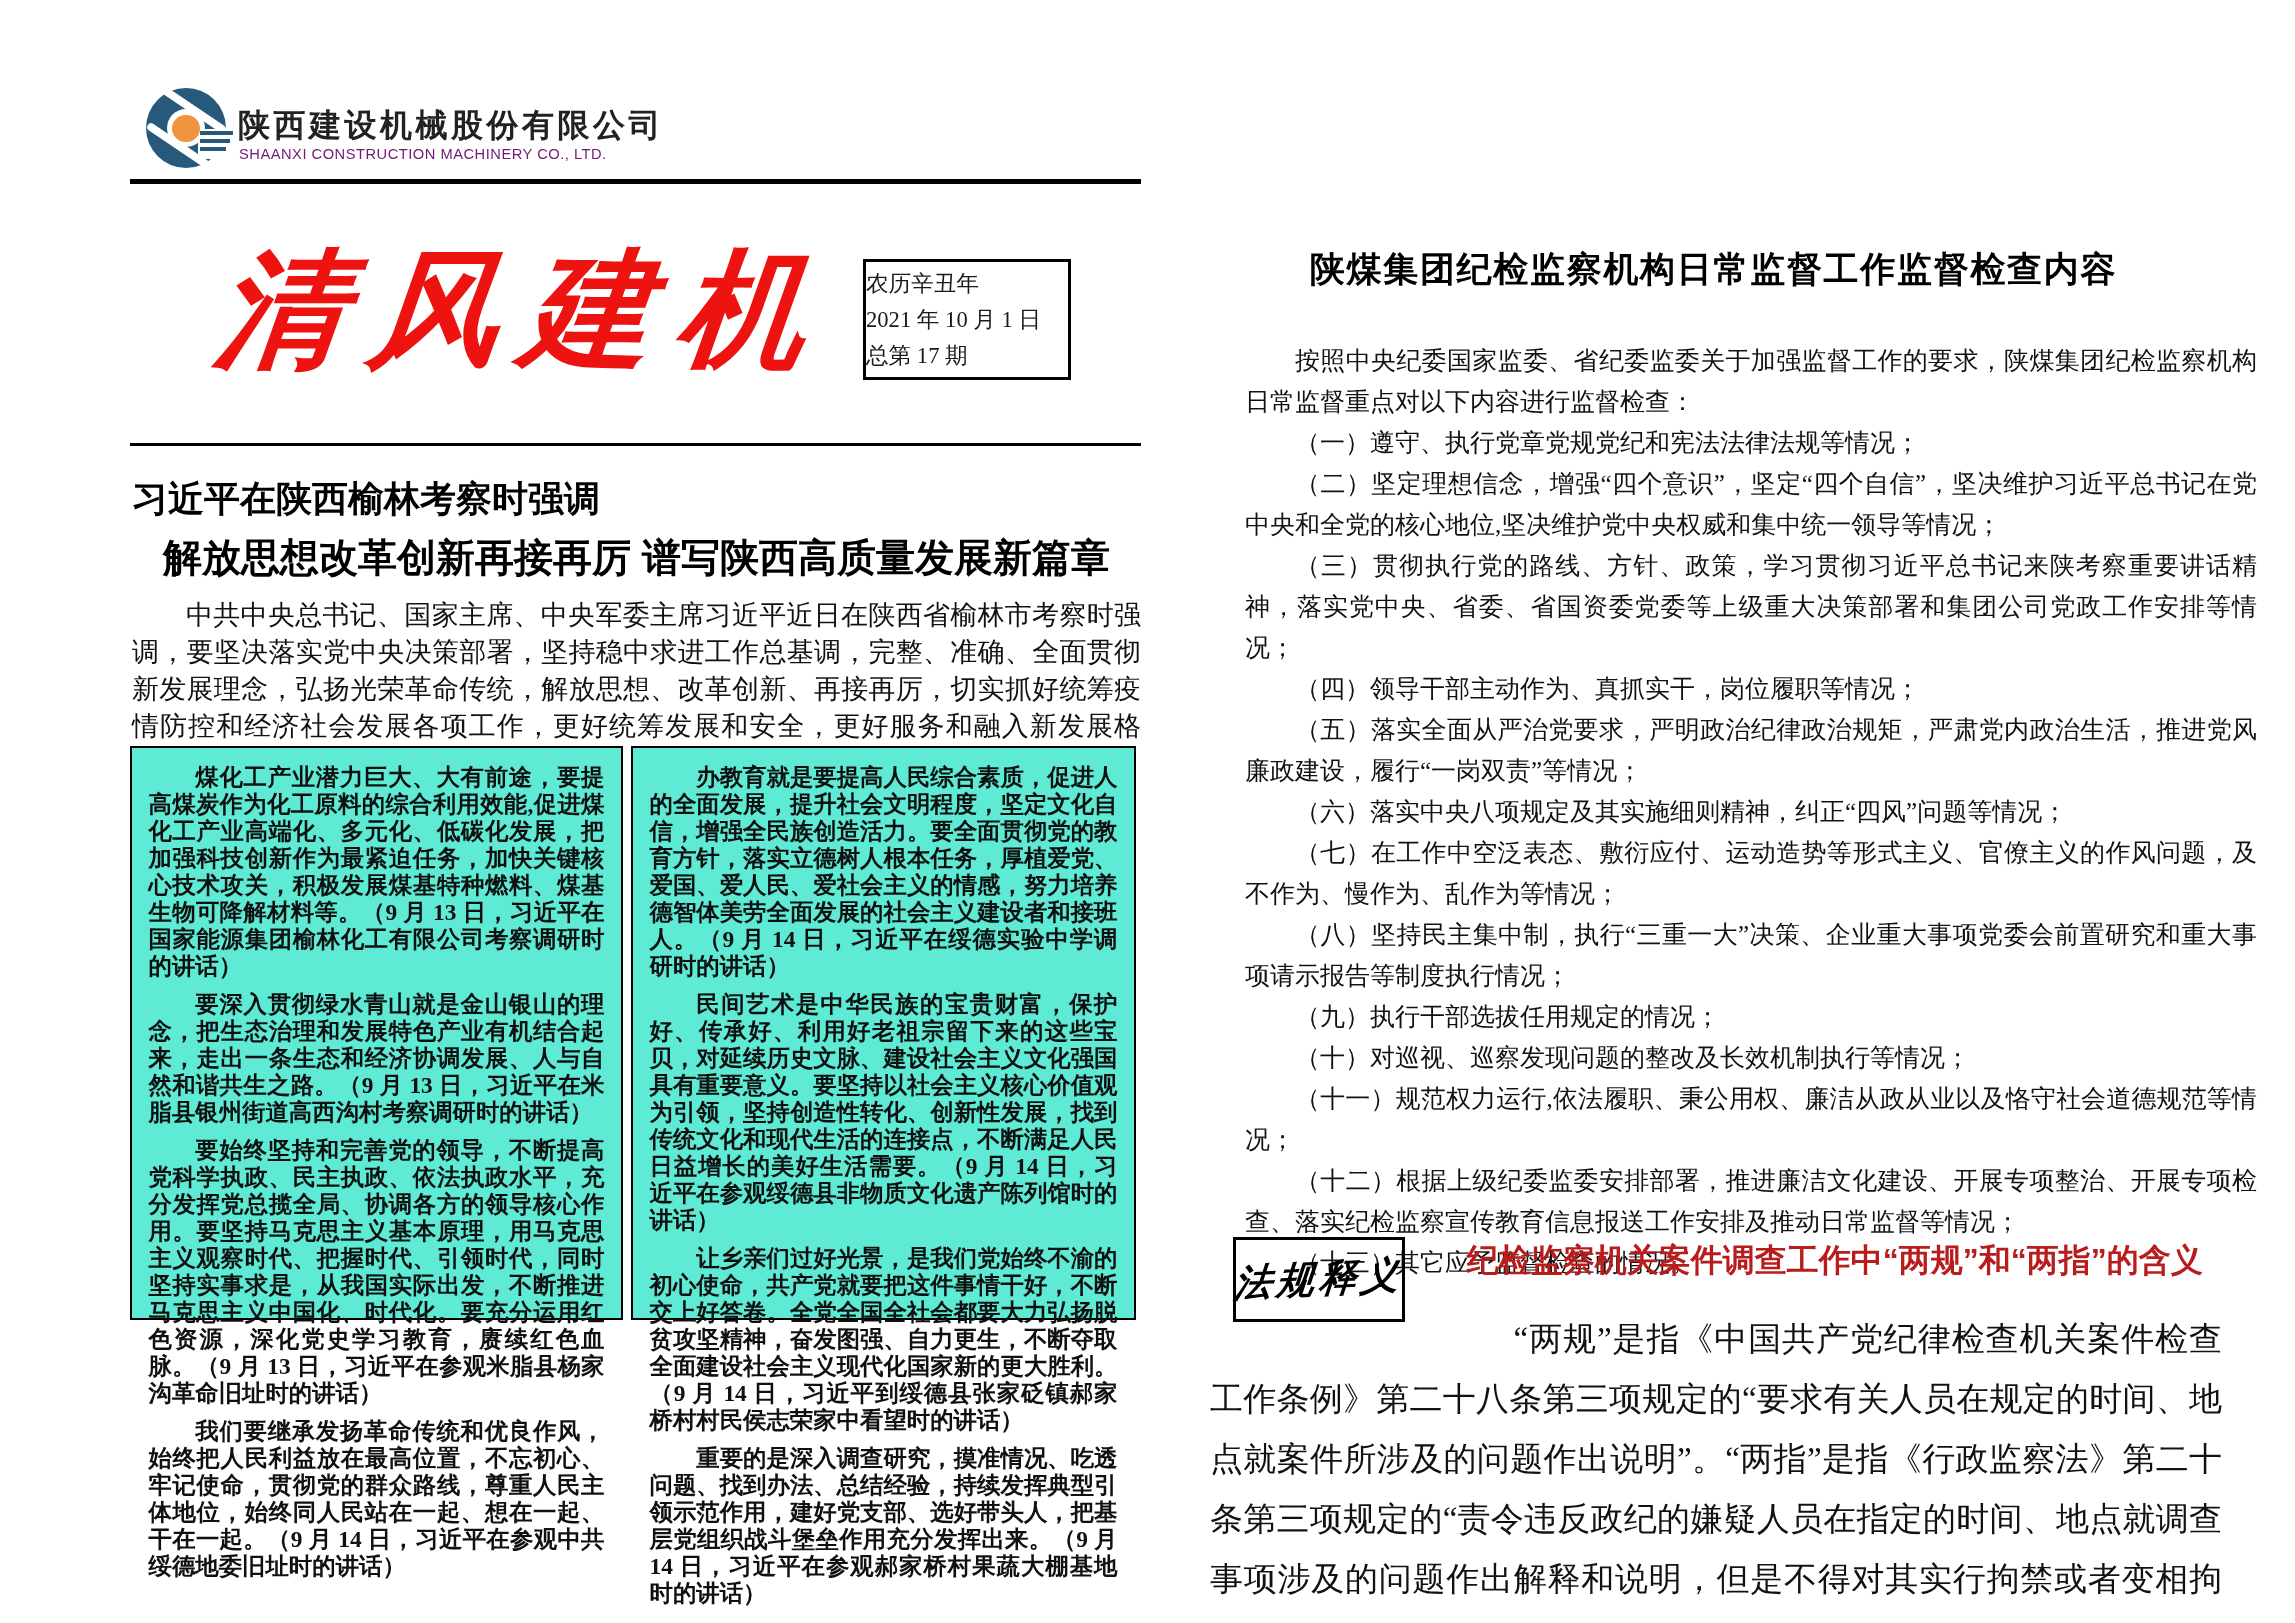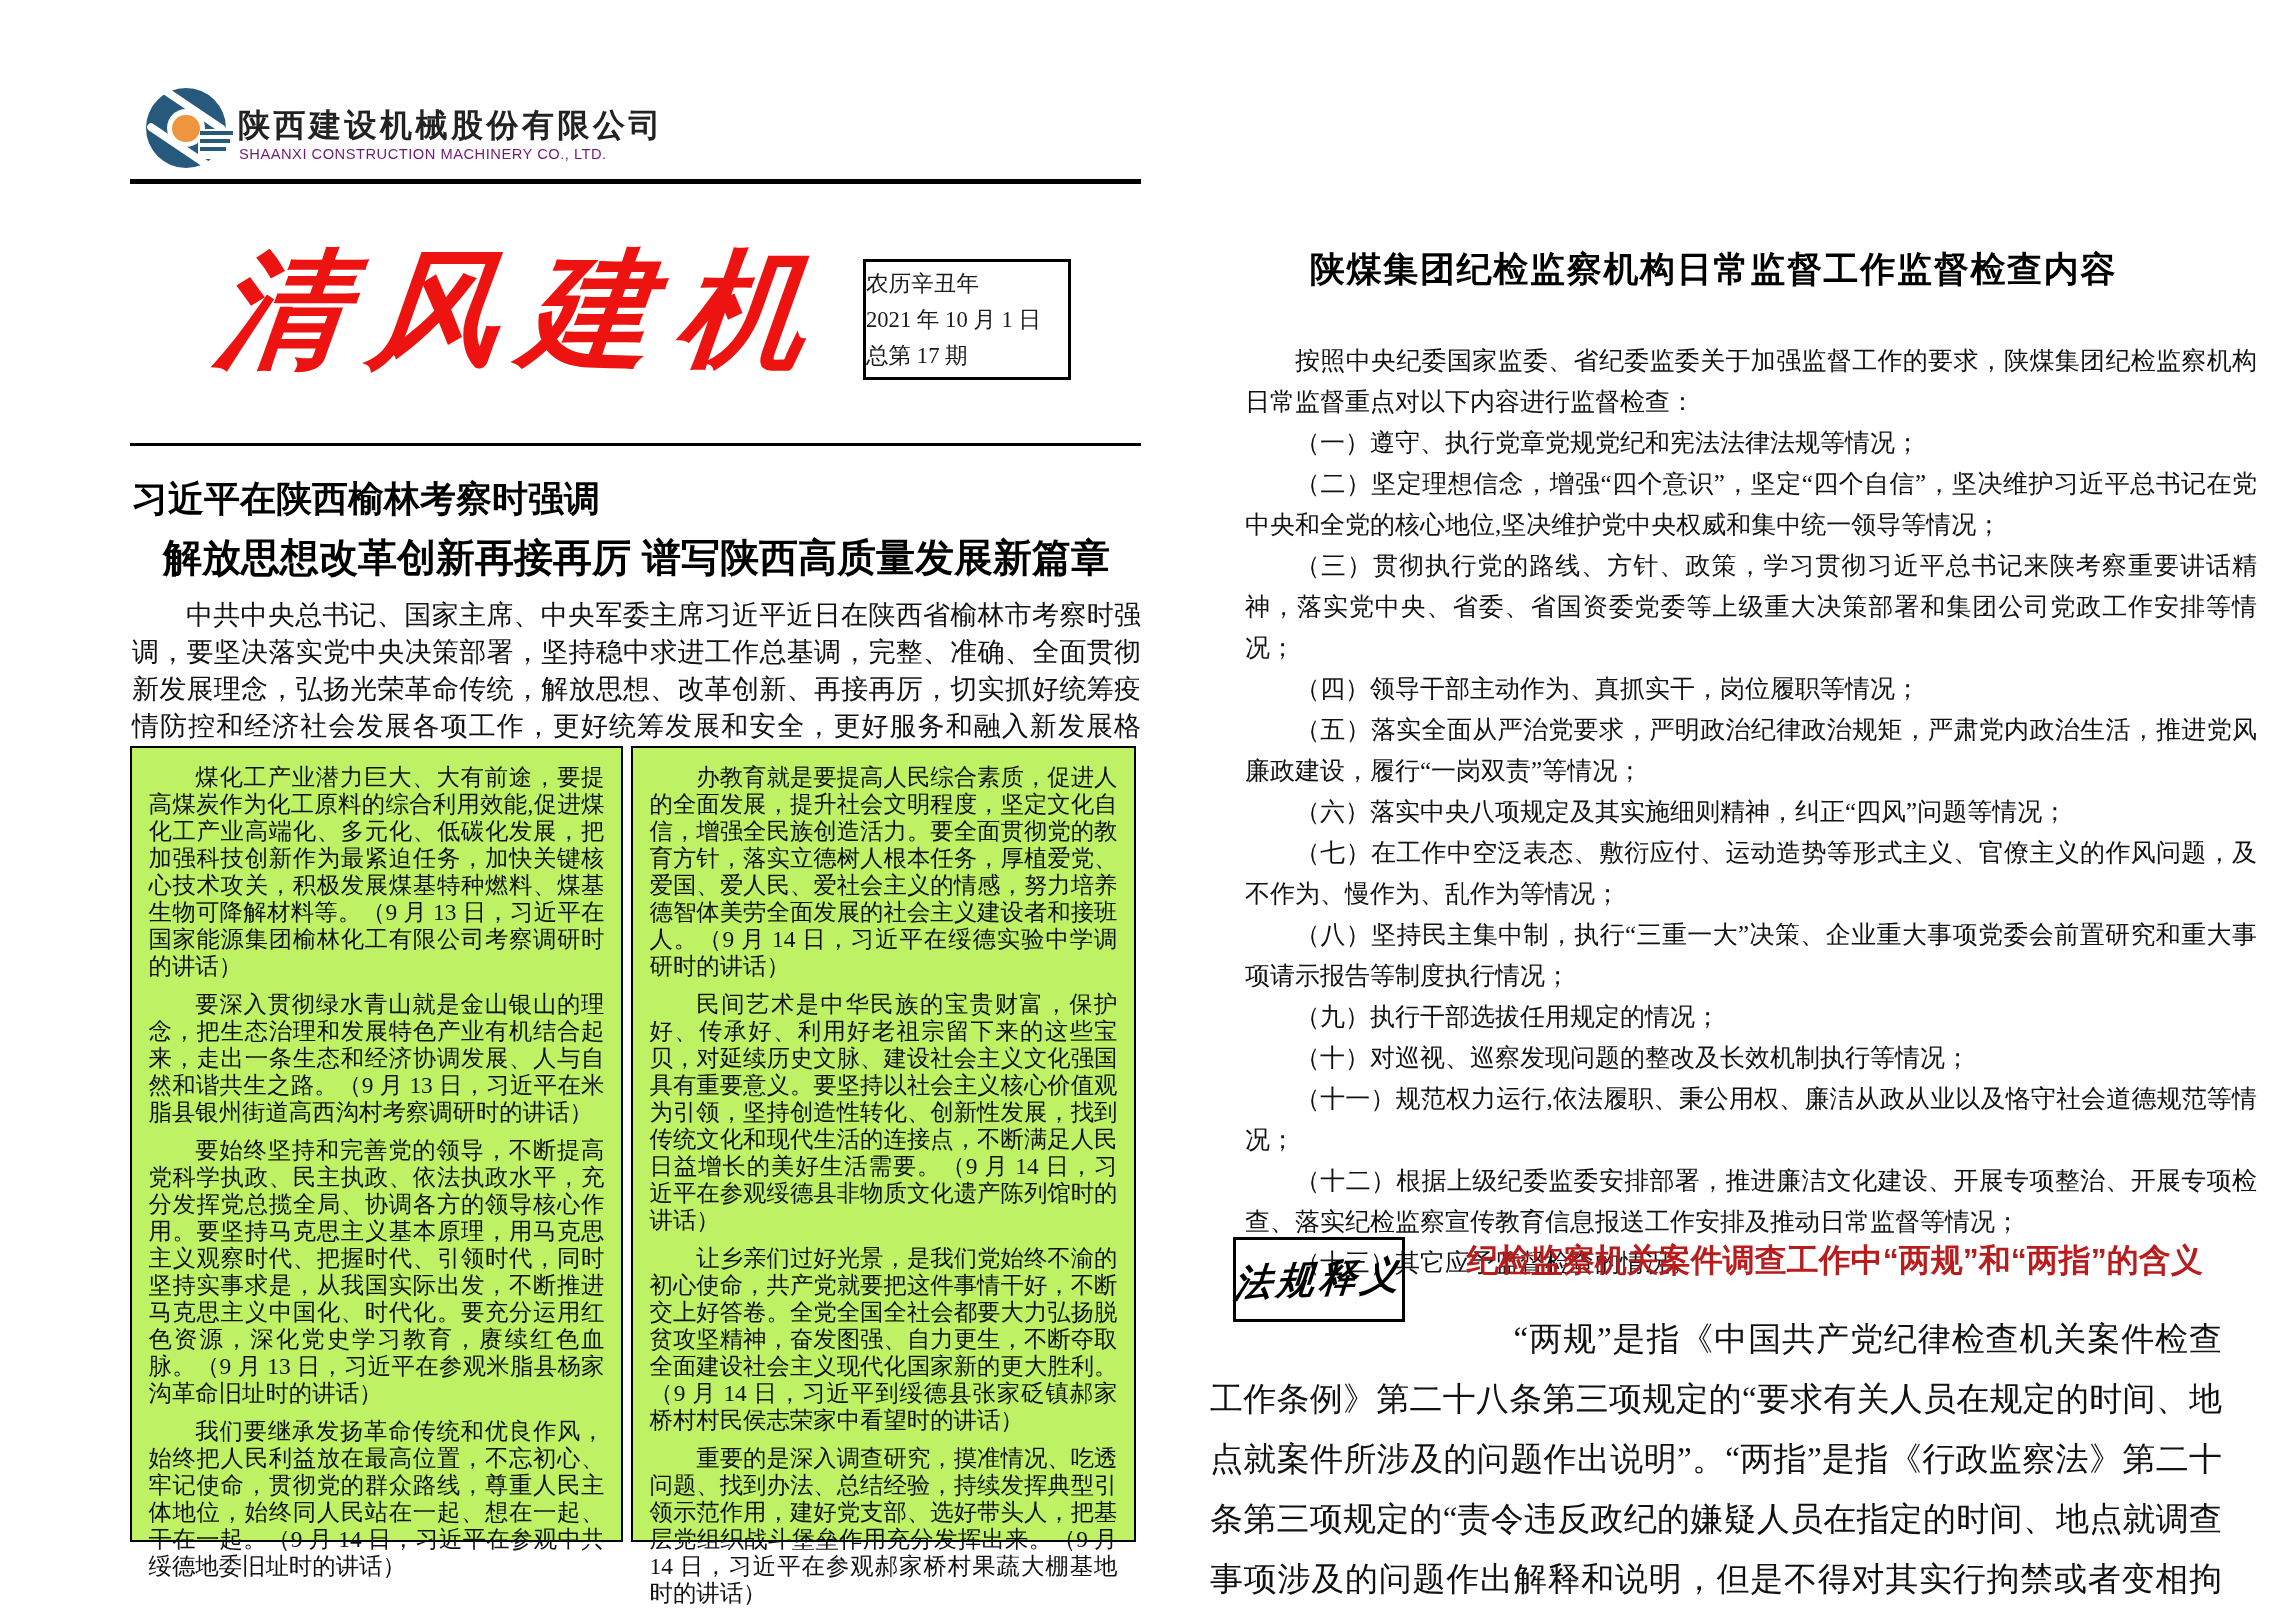--- a/index.html
+++ b/index.html
@@ -44,22 +44,22 @@
   
   .headline1{left:132px;top:475px;width:1009px;text-align:left;
              font-family:"Liberation Sans","DejaVu Sans",sans-serif;font-weight:bold;
              font-size:36px;color:#000;}
   .headline2{left:132px;top:531px;width:1009px;text-align:center;
              font-family:"Liberation Sans","DejaVu Sans",sans-serif;font-weight:bold;
              font-size:39px;color:#000;white-space:nowrap;}
   .intro{left:132px;top:597px;width:1009px;font-size:27px;line-height:37px;
          text-align:justify;text-indent:2em;}
 
-  .qbox{top:746px;height:796px;border:2.6px solid #000;box-sizing:border-box;
-        padding:15.6px 16.5px;background:#bef264;}
+  .qbox{top:746px;height:574px;border:2.6px solid #000;box-sizing:border-box;
+        padding:15.6px 16.5px;background:#5eead4;font-weight:bold;}
   .qbox-l{left:130px;width:493px;}
   .qbox-r{left:631px;width:505px;}
   .qbox p{margin:0 0 11.3px 0;font-size:23.4px;line-height:27px;
           text-align:justify;text-indent:2em;color:#101010;}
 
   
   .r-title{left:1206px;top:246px;width:1015px;text-align:center;
            font-family:"Liberation Sans","DejaVu Sans",sans-serif;font-weight:bold;
            font-size:35px;letter-spacing:1.7px;color:#000;white-space:nowrap;}
   .r-body{left:1210px;top:340px;width:1012px;margin-left:35px;}

